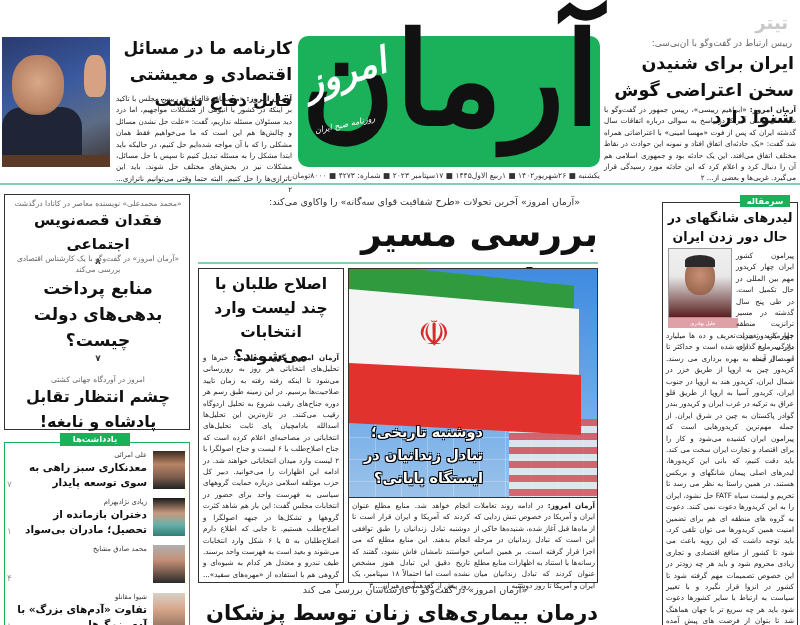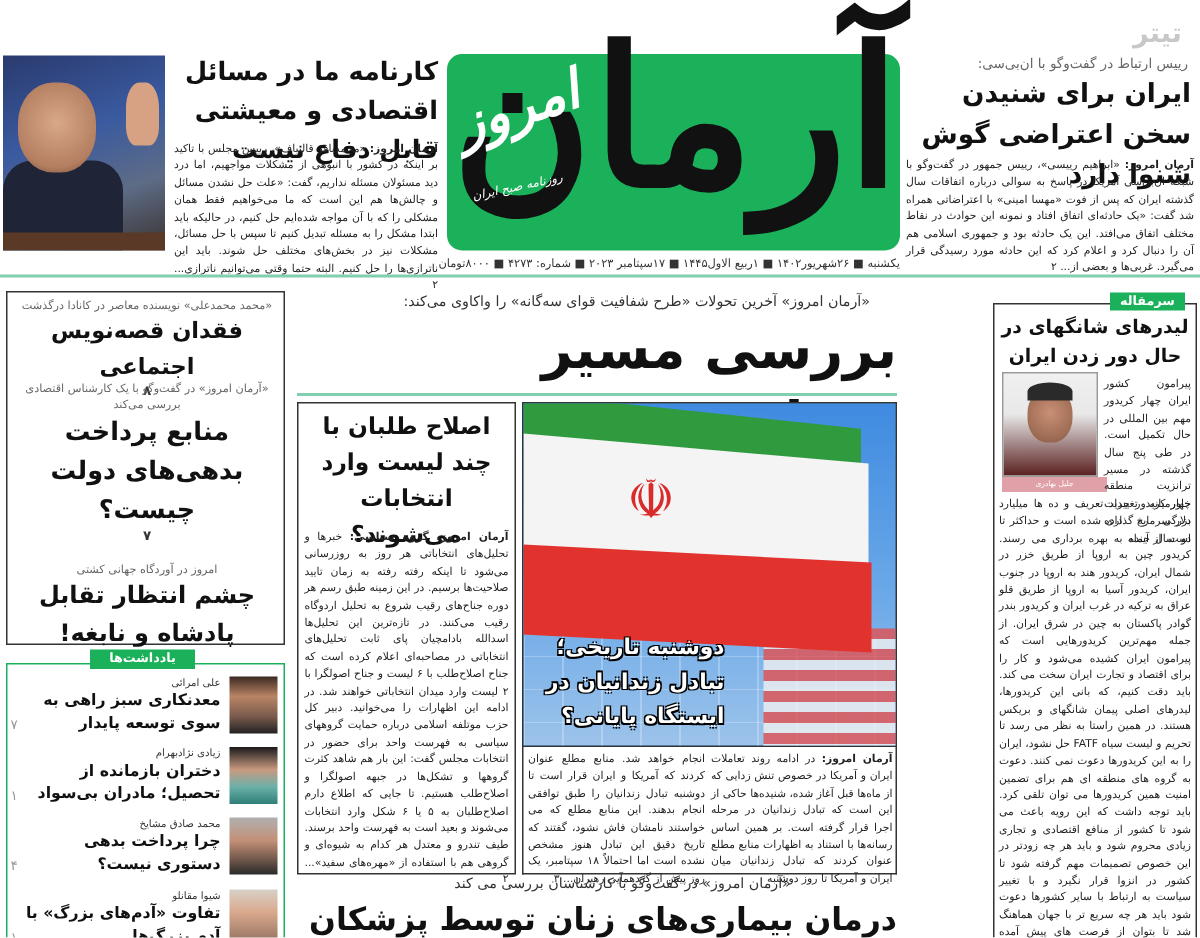--- a/index.html
+++ b/index.html
@@ -139,21 +139,20 @@
   </div>
   <div class="note-row" style="top:55px;">
     <div class="note-photo" style="background:linear-gradient(180deg,#1a1a1a 0%,#c99a80 40%,#6ab0a8 70%,#2e7f78 100%);"></div>
     <div class="note-author">زیادی نژادبهرام</div>
     <div class="note-title">دختران بازمانده از تحصیل؛ مادران بی‌سواد</div>
     <div class="note-page" style="top:28px;">۱</div>
   </div>
   <div class="note-row" style="top:102px;">
     <div class="note-photo" style="background:linear-gradient(180deg,#b0b0b0 0%,#c49077 40%,#7a5e50 70%,#2a2a2a 100%);"></div>
     <div class="note-author">محمد صادق مشایخ</div>
-    <div class="note-title">چرا پرداخت بدهی دستوری نیست؟</div>
     <div class="note-page" style="top:28px;">۴</div>
   </div>
   <div class="note-row" style="top:150px;">
     <div class="note-photo" style="background:linear-gradient(180deg,#d8d0c8 0%,#d9a98d 40%,#8a6a5a 100%);"></div>
     <div class="note-author">شیوا مقانلو</div>
     <div class="note-title">تفاوت «آدم‌های بزرگ» با آدم بزرگ‌ها</div>
     <div class="note-page" style="top:28px;">۱</div>
   </div>
 </div>
 <div class="abs notes-tag">یادداشت‌ها</div>

